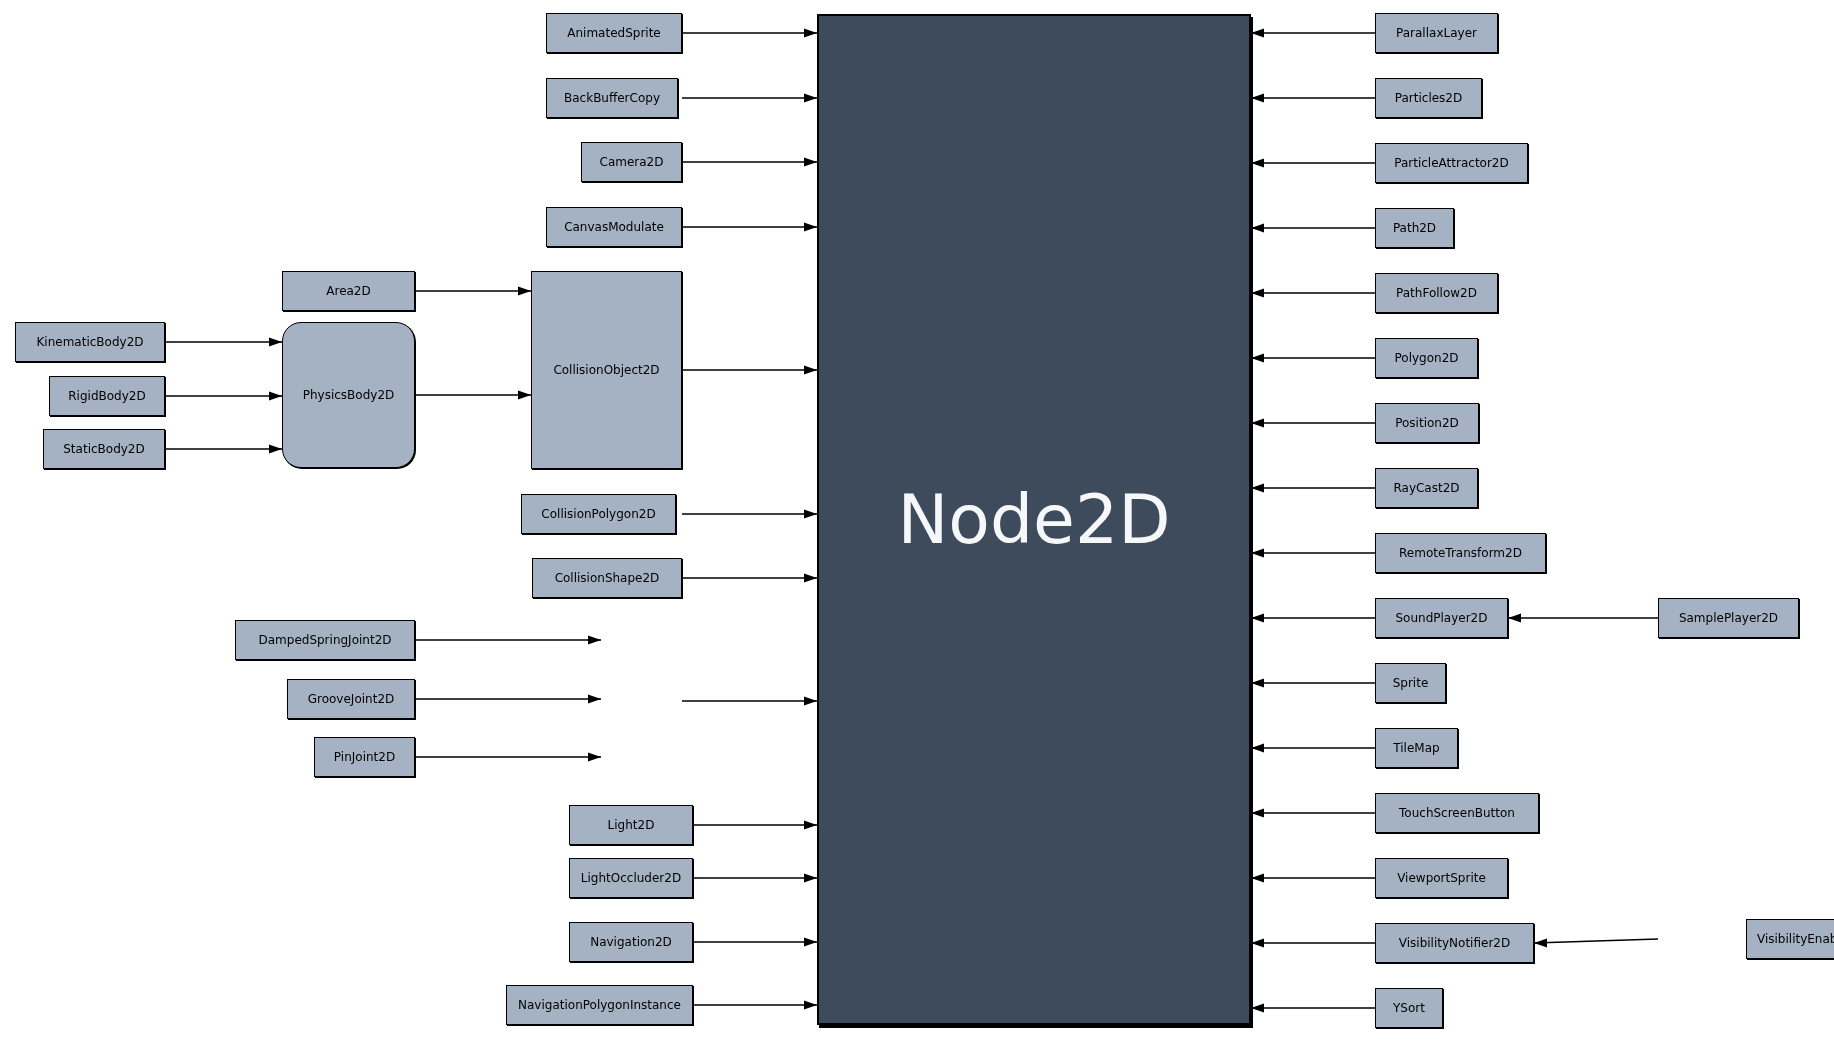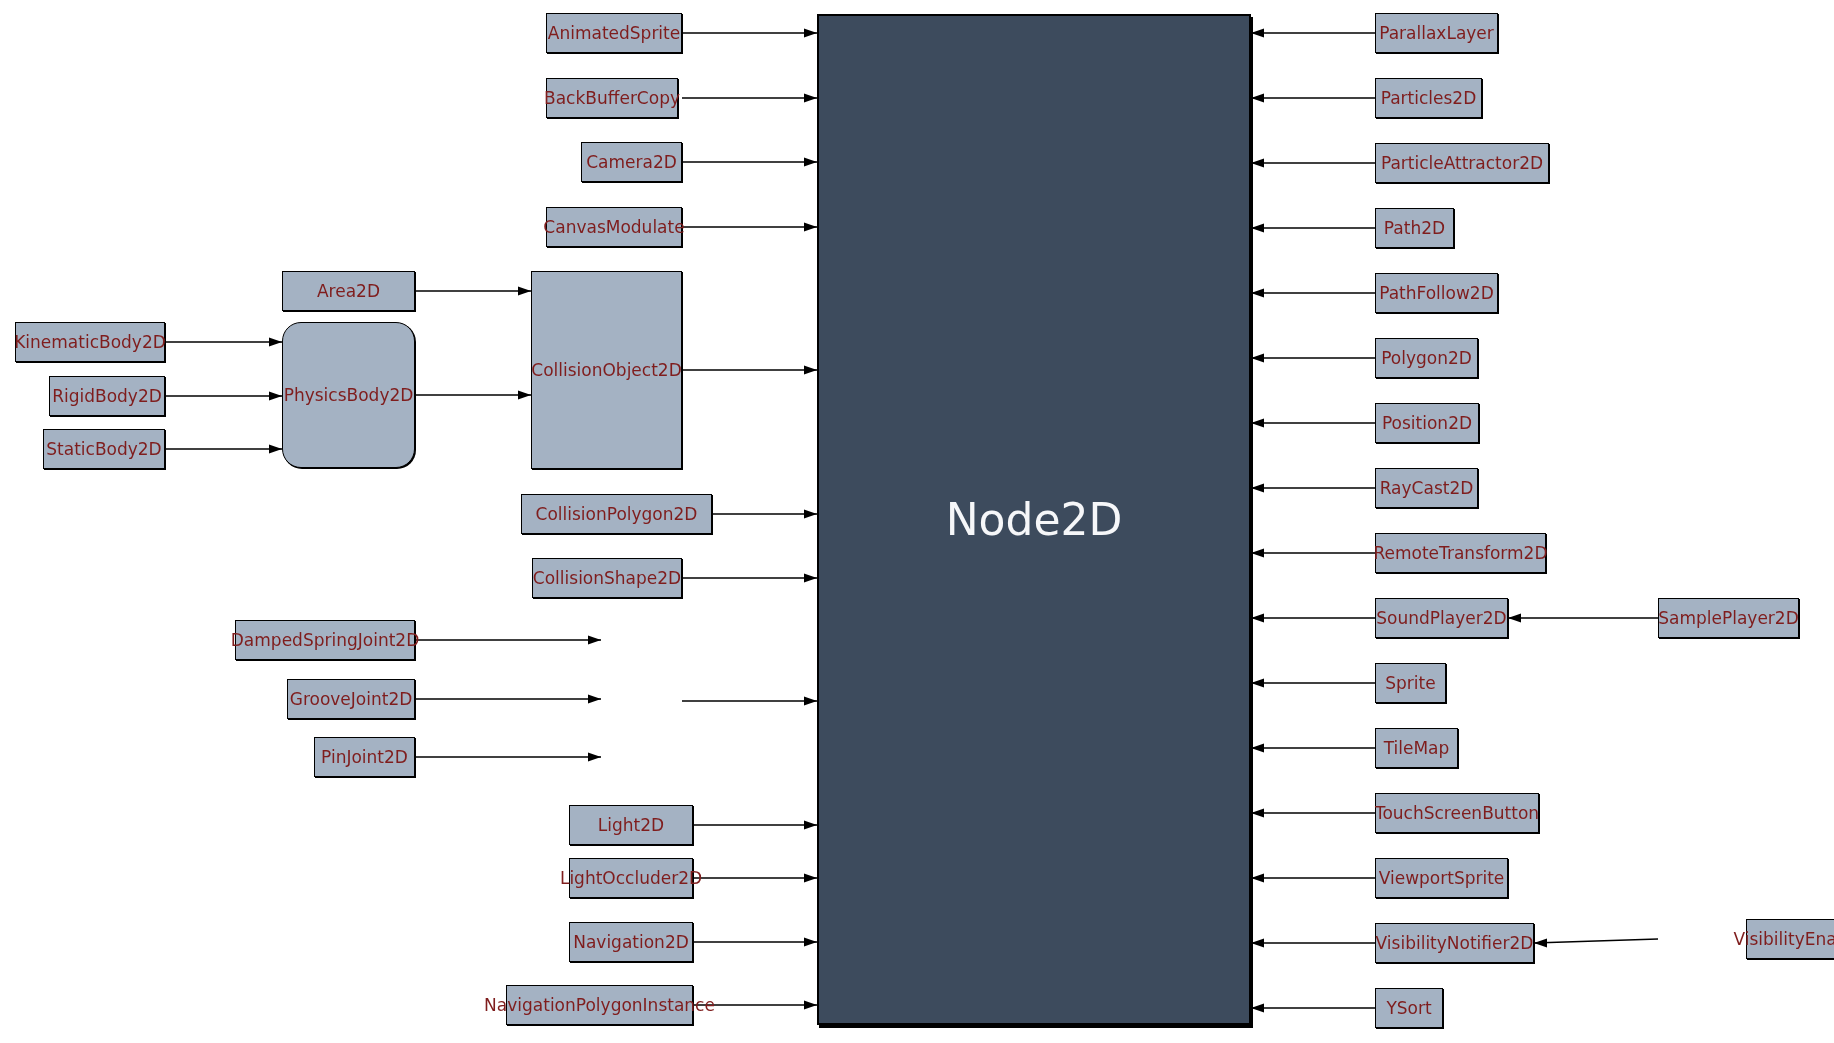--- a/index.html
+++ b/index.html
@@ -20,31 +20,31 @@
   .node{
     position:absolute;
     box-sizing:border-box;
     height:40px;
     background:var(--node-fill,#a4b2c3);
     border:1px solid var(--border,#000);
     box-shadow:1px 1px 0 var(--border,#000);
     display:flex;
     align-items:center;
     justify-content:center;
-    font-size:17px;
-    color:#7f1d1d;
+    font-size:12px;
+    color:#000000;
     white-space:nowrap;
     padding:0 2px;
   }
   .node.center{
     background:var(--center-fill,#3d4b5d);
     border:2px solid var(--border,#000);
     box-shadow:2px 3px 0 var(--border,#000);
     color:var(--center-text,#f6f7f9);
-    font-size:44px;
+    font-size:68px;
   }
 </style>
 </head>
 <body>
 
 <div id="canvas">
   <svg id="edges" viewBox="0 0 1834 1043">
       <g>
         <line x1="682" y1="33" x2="817" y2="33" stroke="#000000" stroke-width="1.6"></line>
         <polygon points="817,33 804,28.5 804,37.5" fill="#000000"></polygon>
@@ -206,35 +206,35 @@
   <div class="node" style="left:581px;top:142px;width:101px;">Camera2D</div>
   <div class="node" style="left:546px;top:207px;width:136px;">CanvasModulate</div>
 
   <div class="node" style="left:282px;top:271px;width:133px;">Area2D</div>
   <div class="node" style="left:15px;top:322px;width:150px;">KinematicBody2D</div>
   <div class="node" style="left:49px;top:376px;width:116px;">RigidBody2D</div>
   <div class="node" style="left:43px;top:429px;width:122px;">StaticBody2D</div>
   <div class="node" style="left:282px;top:322px;width:133px;height:146px;border-radius:19px;">PhysicsBody2D</div>
   <div class="node" style="left:531px;top:271px;width:151px;height:198px;">CollisionObject2D</div>
 
-  <div class="node" style="left:521px;top:494px;width:191px;">CollisionPolygon2D</div>
+  <div class="node" style="left:521px;top:494px;width:155px;">CollisionPolygon2D</div>
   <div class="node" style="left:532px;top:558px;width:150px;text-align:center;">CollisionShape2D</div>
 
   <div class="node" style="left:235px;top:620px;width:180px;">DampedSpringJoint2D</div>
   <div class="node" style="left:287px;top:679px;width:128px;">GrooveJoint2D</div>
   <div class="node" style="left:314px;top:737px;width:101px;">PinJoint2D</div>
 
   <div class="node" style="left:569px;top:805px;width:124px;">Light2D</div>
   <div class="node" style="left:569px;top:858px;width:124px;">LightOccluder2D</div>
   <div class="node" style="left:569px;top:922px;width:124px;">Navigation2D</div>
   <div class="node" style="left:506px;top:985px;width:187px;">NavigationPolygonInstance</div>
 
   <div class="node" style="left:1375px;top:13px;width:123px;">ParallaxLayer</div>
   <div class="node" style="left:1375px;top:78px;width:107px;">Particles2D</div>
-  <div class="node" style="left:1375px;top:143px;width:174px;">ParticleAttractor2D</div>
+  <div class="node" style="left:1375px;top:143px;width:153px;">ParticleAttractor2D</div>
   <div class="node" style="left:1375px;top:208px;width:79px;">Path2D</div>
   <div class="node" style="left:1375px;top:273px;width:123px;">PathFollow2D</div>
   <div class="node" style="left:1375px;top:338px;width:103px;">Polygon2D</div>
   <div class="node" style="left:1375px;top:403px;width:104px;">Position2D</div>
   <div class="node" style="left:1375px;top:468px;width:103px;">RayCast2D</div>
   <div class="node" style="left:1375px;top:533px;width:171px;">RemoteTransform2D</div>
   <div class="node" style="left:1375px;top:598px;width:133px;">SoundPlayer2D</div>
   <div class="node" style="left:1375px;top:663px;width:71px;">Sprite</div>
   <div class="node" style="left:1375px;top:728px;width:83px;">TileMap</div>
   <div class="node" style="left:1375px;top:793px;width:164px;">TouchScreenButton</div>

